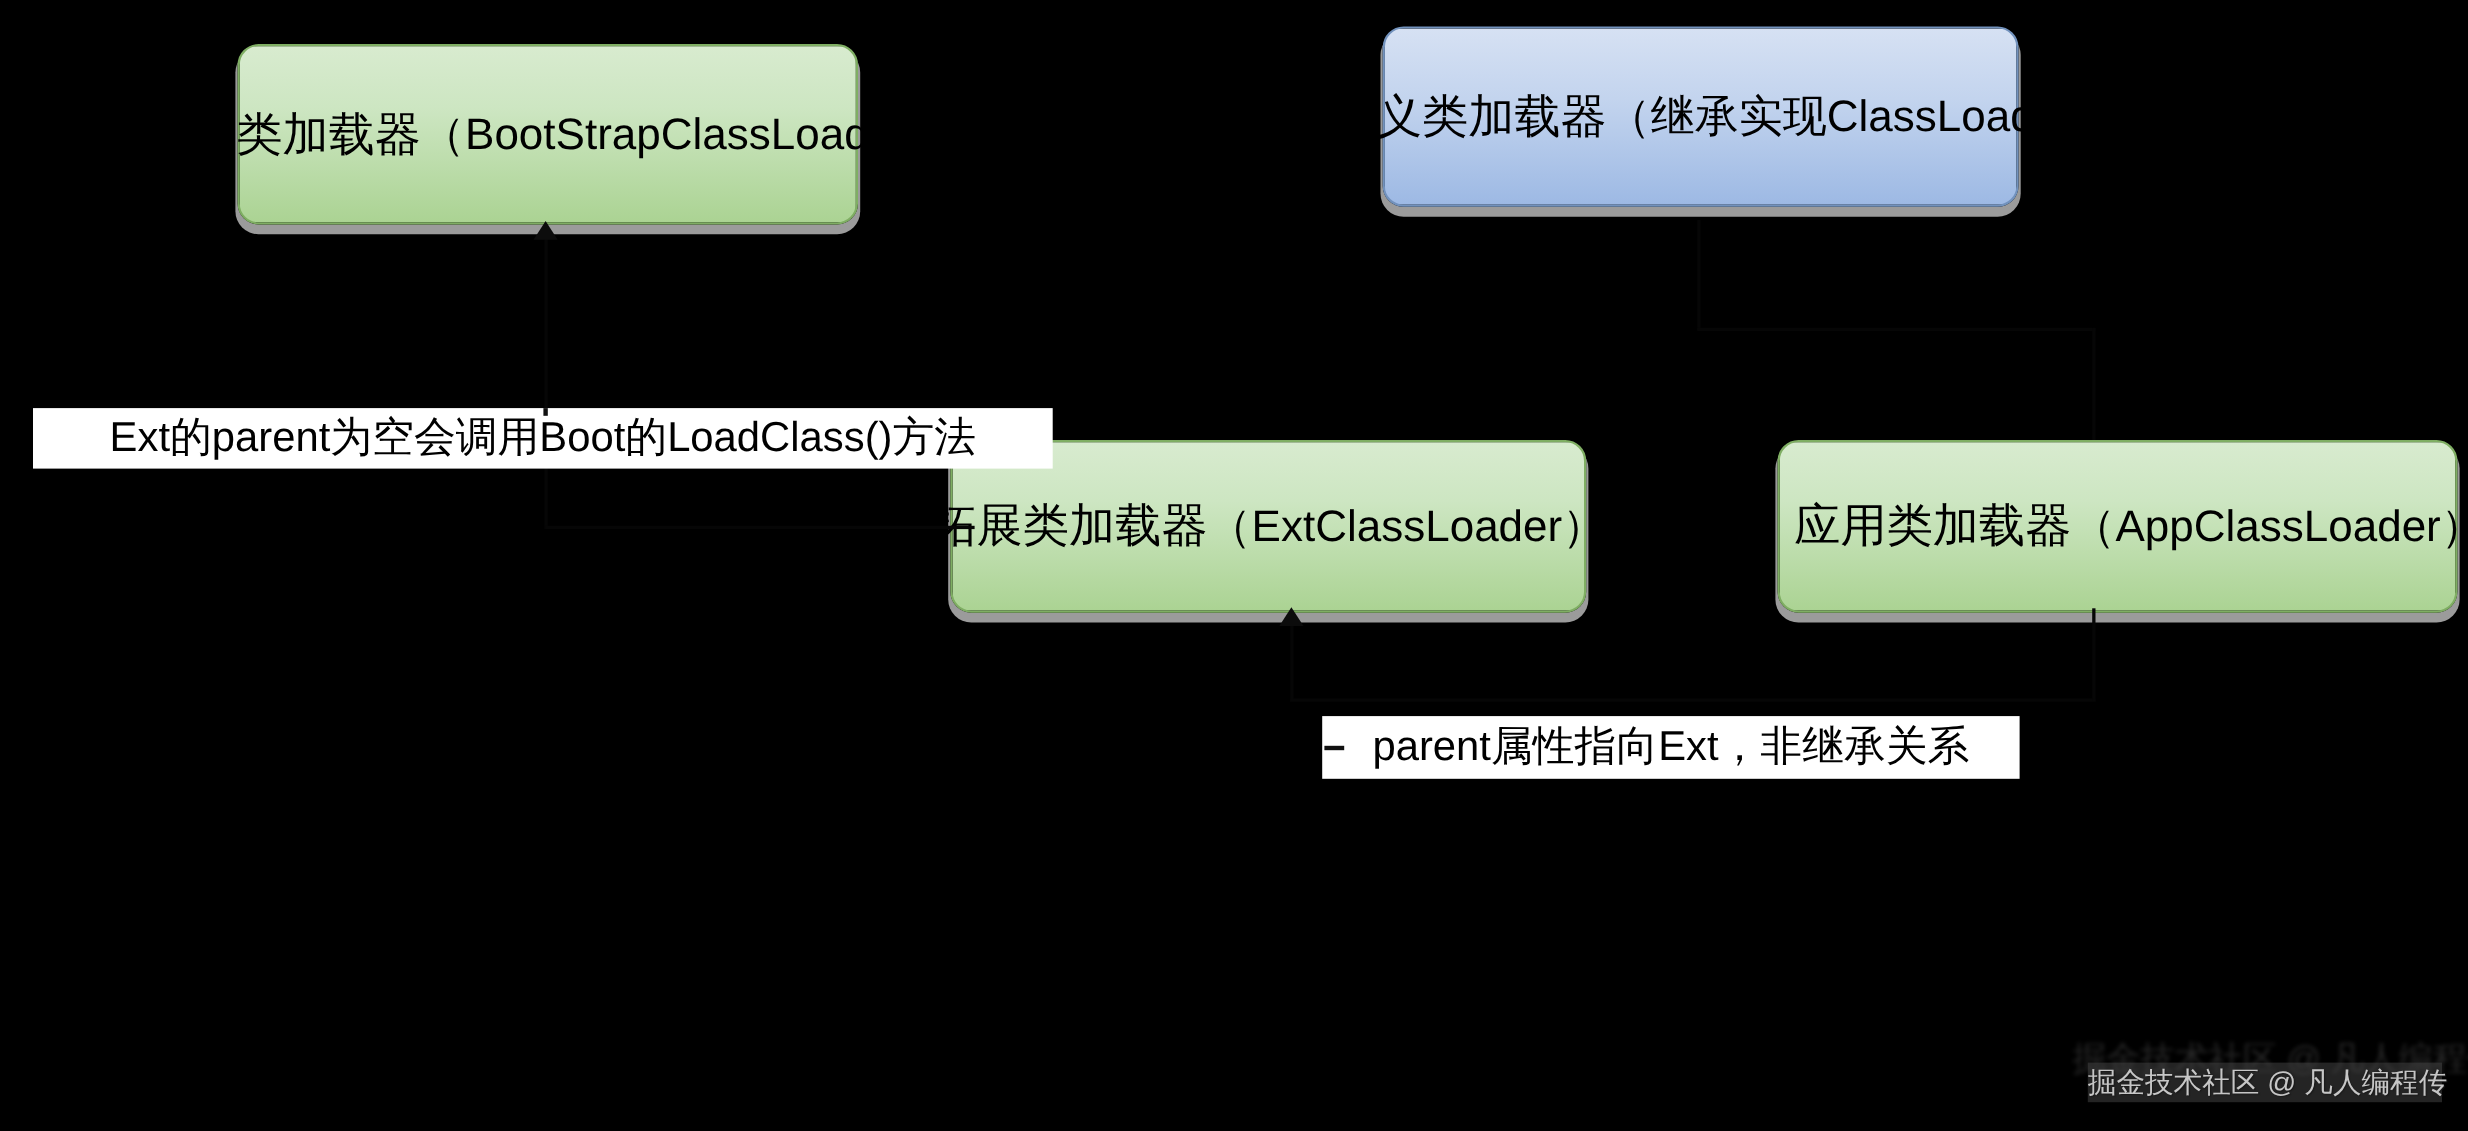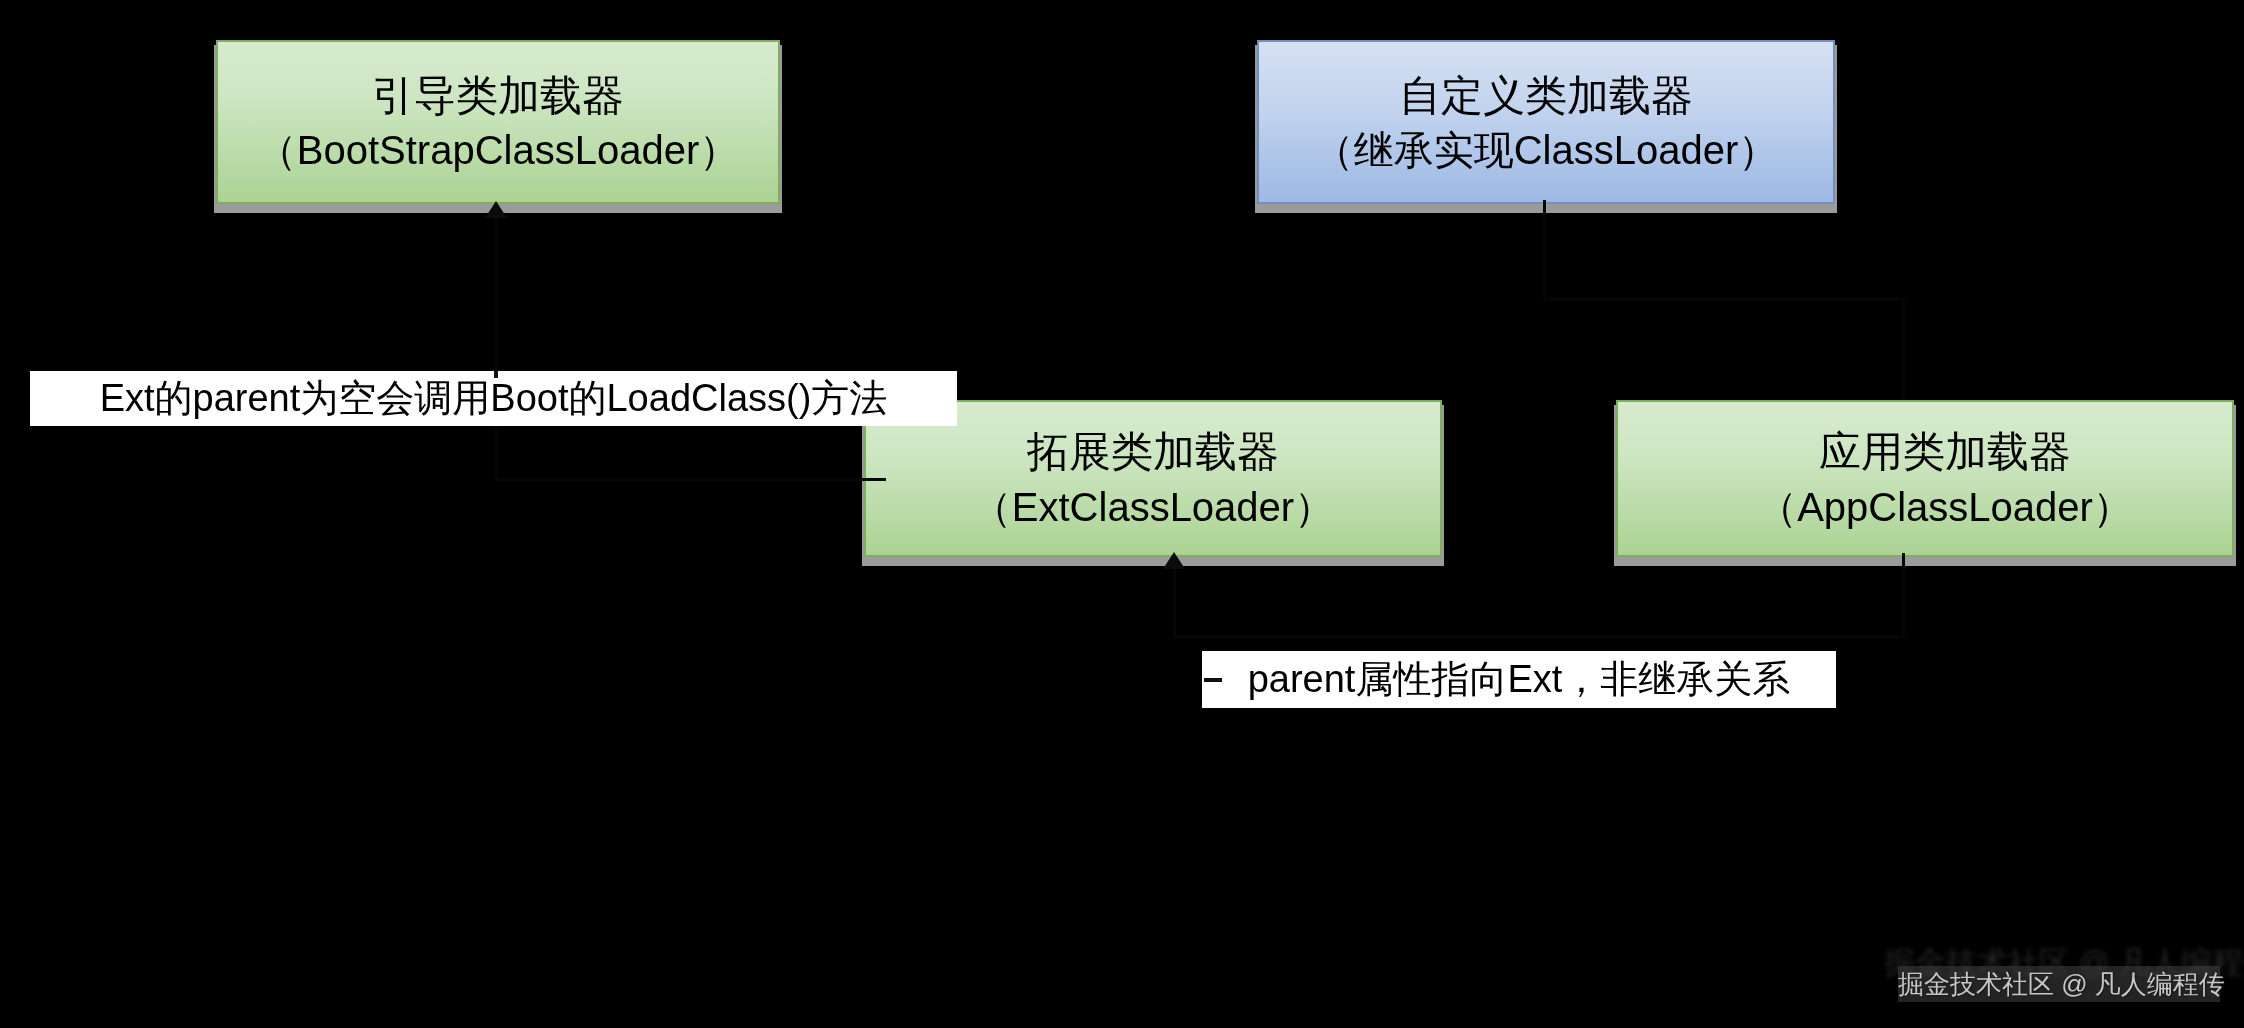--- a/index.html
+++ b/index.html
@@ -1,30 +1,30 @@
 <!DOCTYPE html>
 <html><head>
 <meta charset="utf-8">
 <style>
   html,body{margin:0;padding:0;background:#000;}
   .canvas{position:relative;width:2244px;height:1028px;background:#000;overflow:hidden;
           font-family:"Liberation Sans","DejaVu Sans",sans-serif;}
 
   
-  .node{position:absolute;display:flex;flex-direction:column;align-items:center;justify-content:center;
-        text-align:center;color:#000;box-shadow:0 7px 0 2px #9b9b9b;z-index:2;}
+  .node{position:absolute;display:flex;flex-direction:row;align-items:center;justify-content:center;
+        text-align:center;color:#000;box-shadow:0 7px 0 2px #9b9b9b;z-index:2;border-radius:19px;}
   .node.green{background:linear-gradient(180deg,#d8ebcf 0%,#cde6c2 35%,#abd393 100%);
               border:2px solid #7fae63;}
   .node.blue{background:linear-gradient(180deg,#d6e1f3 0%,#c3d4ee 40%,#9db9e4 100%);
              border:2px solid #7292bd;}
   .node-title{font-size:42px;line-height:1.35;white-space:nowrap;}
   .node-subtitle{font-size:40px;line-height:1.3;white-space:nowrap;}
 
   #box-bootstrap{left:216px;top:40px;width:560px;height:160px;}
-  #box-custom   {left:1257px;top:40px;width:574px;height:160px;text-align:right;}
+  #box-custom   {left:1257px;top:24px;width:574px;height:160px;text-align:right;}
   #box-ext      {left:848px;top:400px;width:574px;height:153px;margin-left:16px;}
   #box-app      {left:1616px;top:400px;width:574px;height:153px;padding-left:40px;}
 
   
   .line{position:absolute;background:#060606;z-index:3;}
   #c1-v {left:495px;top:212px;width:3px;height:269px;}
   #c1-h {left:496px;top:478px;width:390px;height:3px;}
   #c2-v-ext{left:1173px;top:556px;width:3px;height:82px;}
   #c2-h {left:1173px;top:635px;width:732px;height:3px;}
   #c2-v-app{left:1902px;top:553px;width:3px;height:85px;}

